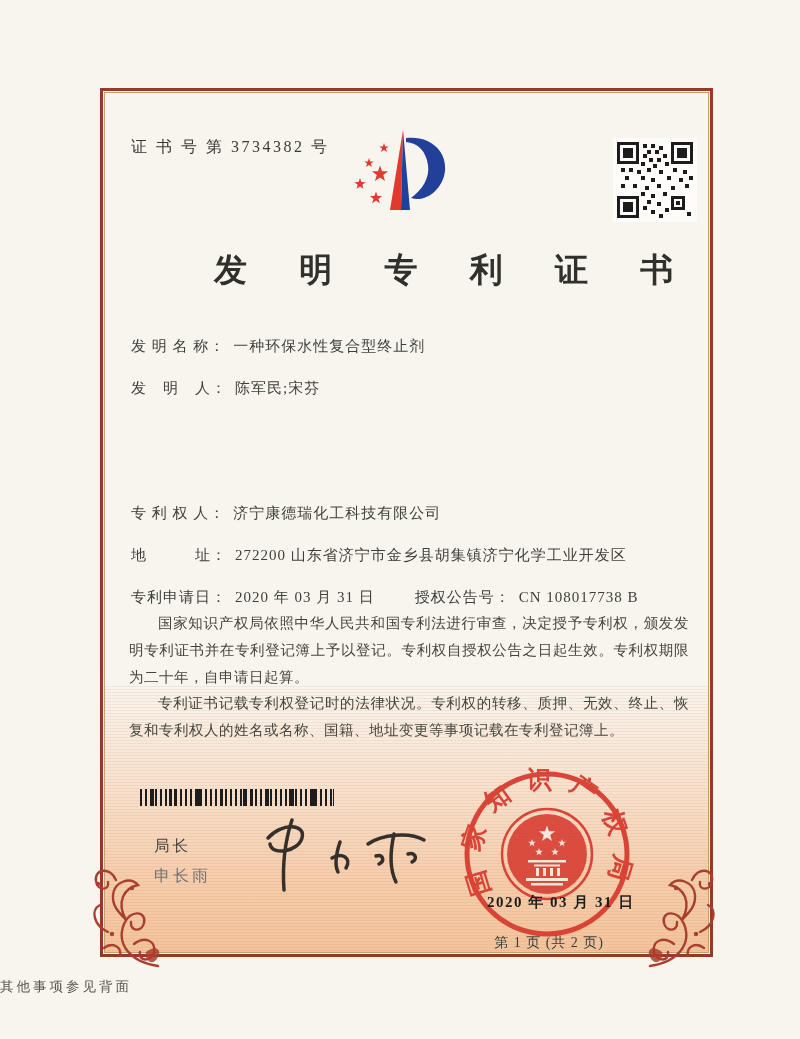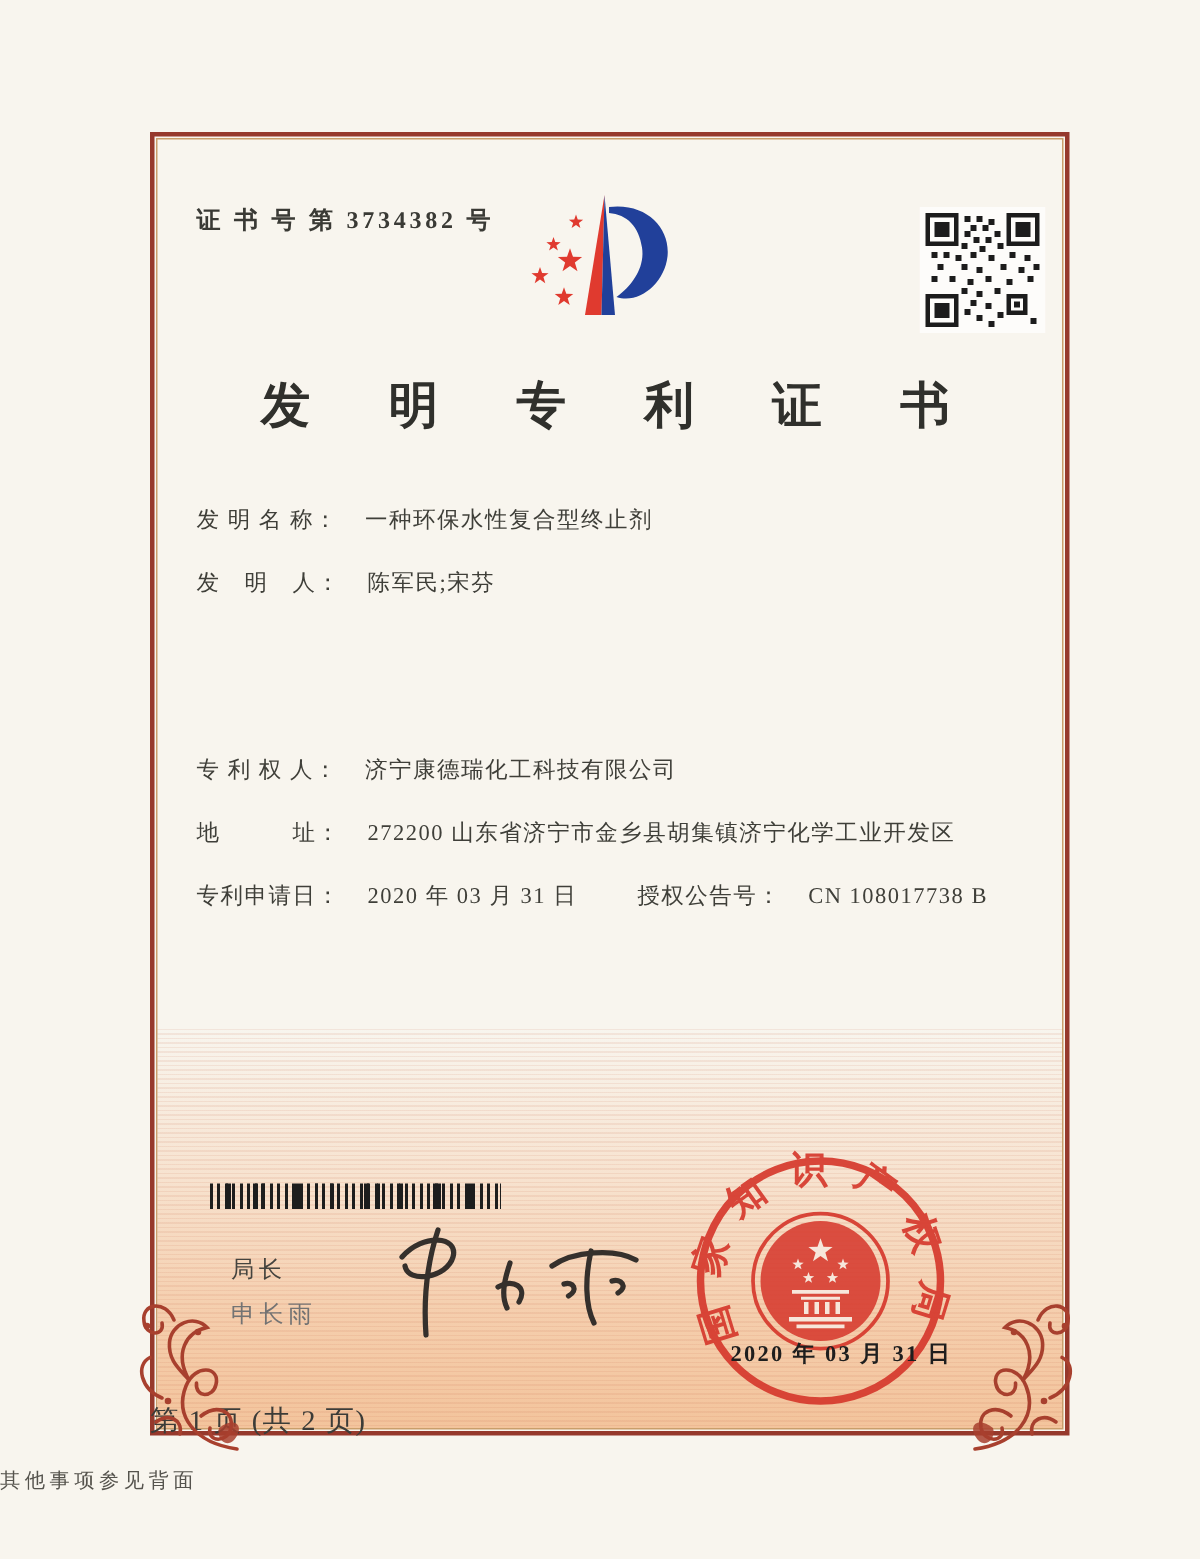--- a/index.html
+++ b/index.html
@@ -10,52 +10,52 @@
   .frame-outer{position:absolute;left:100px;top:88px;width:607px;height:863px;
                border:3px solid #96392c;z-index:0;}
   .frame-inner{position:absolute;inset:1px;border:1px solid #c99e6b;}
   .pink-zone{position:absolute;left:0;right:0;bottom:0;height:266px;
     background:
       repeating-linear-gradient(180deg, rgba(201,110,80,0.12) 0 1px, rgba(0,0,0,0) 1px 3px),
       linear-gradient(180deg, rgba(246,202,166,0) 0%, rgba(246,202,166,0.40) 35%,
                       rgba(244,196,156,0.80) 72%, #f3c49c 100%);}
   
   .cert-no{position:absolute;left:131px;top:137px;font-size:16px;letter-spacing:2.5px;
-           color:#3a3a35;z-index:2;font-weight:bold;}
+           color:#3a3a35;z-index:2;}
   .logo{position:absolute;left:318px;top:126px;z-index:2;}
   .qr{position:absolute;left:613px;top:138px;z-index:2;}
   .title{position:absolute;left:100px;top:248px;width:607px;text-align:center;
          font-size:33px;font-weight:700;letter-spacing:22px;text-indent:22px;
-         color:#30302c;z-index:2;}
+         color:#30302c;z-index:2;padding-left:40px;}
   
   .field-row{position:absolute;left:131px;width:560px;font-size:15px;
              letter-spacing:1px;color:#3f3f39;z-index:2;white-space:nowrap;}
   .f-label{display:inline-block;}
-  .f-value{margin-left:18px;}
+  .f-value{margin-left:8px;}
   .f-pair2{margin-left:40px;}
   
   .paras{position:absolute;left:129px;top:610px;width:560px;z-index:2;
          font-size:14.5px;line-height:1.85;color:#46453d;letter-spacing:0.5px;}
   .paras p{margin:0;text-indent:2em;text-align:justify;}
   
   .barcode{position:absolute;left:140px;top:789px;width:194px;height:17px;z-index:2;
     background-image:
       repeating-linear-gradient(90deg,#1d1d1d 0 2px,rgba(0,0,0,0) 2px 5px),
       repeating-linear-gradient(90deg,rgba(0,0,0,0) 0 11px,#1d1d1d 11px 14px,rgba(0,0,0,0) 14px 23px),
       repeating-linear-gradient(90deg,rgba(0,0,0,0) 0 29px,#1d1d1d 29px 31px,rgba(0,0,0,0) 31px 41px);}
   .director-title{position:absolute;left:154px;top:836px;font-size:15.5px;
                   letter-spacing:3px;color:#45443f;z-index:2;text-align:center;}
   .director-name{position:absolute;left:154px;top:866px;font-size:16px;
                  letter-spacing:3px;color:#737373;z-index:2;}
   .signature{position:absolute;left:248px;top:812px;z-index:2;}
   .seal{position:absolute;left:452px;top:762px;z-index:2;opacity:0.92;}
   .seal-date{position:absolute;left:487px;top:893px;font-size:15px;letter-spacing:1.5px;
              color:#1e1e1e;z-index:3;font-weight:600;}
-  .page-num{position:absolute;left:100px;top:934px;width:504px;text-align:left;
-            font-size:19px;color:#3c3c38;letter-spacing:1px;z-index:2;}
+  .page-num{position:absolute;left:100px;top:934px;width:504px;text-align:right;
+            font-size:14px;color:#3c3c38;letter-spacing:1px;z-index:2;}
   .footer-note{position:absolute;left:0;top:978px;width:800px;text-align:left;
                font-size:13.5px;color:#55534d;letter-spacing:3px;z-index:2;}
   .ornament{position:absolute;z-index:3;}
   .orn-left{left:86px;top:860px;}
   .orn-right{left:642px;top:860px;transform:scaleX(-1);}
 </style>
 </head>
 <body>
 
 <div class="page">
@@ -156,20 +156,24 @@
   <div class="field-row" style="top:504px">
     <span class="f-label">专 利 权 人：</span><span class="f-value">济宁康德瑞化工科技有限公司</span>
   </div>
   <div class="field-row" style="top:546px">
     <span class="f-label">地　　　址：</span><span class="f-value">272200 山东省济宁市金乡县胡集镇济宁化学工业开发区</span>
   </div>
   <div class="field-row" style="top:588px">
     <span class="f-label">专利申请日：</span><span class="f-value">2020 年 03 月 31 日</span><span class="f-pair2 f-label">授权公告号：</span><span class="f-value">CN 108017738 B</span>
   </div>
 
+  <div class="paras">
+    <p>国家知识产权局依照中华人民共和国专利法进行审查，决定授予专利权，颁发发明专利证书并在专利登记簿上予以登记。专利权自授权公告之日起生效。专利权期限为二十年，自申请日起算。</p>
+    <p>专利证书记载专利权登记时的法律状况。专利权的转移、质押、无效、终止、恢复和专利权人的姓名或名称、国籍、地址变更等事项记载在专利登记簿上。</p>
+  </div>
 
   <div class="barcode"></div>
   <div class="director-title">局长</div>
   <div class="director-name">申长雨</div>
 
   <svg class="signature" width="200" height="85" viewBox="0 0 200 85">
     <g fill="none" stroke="#35302c" stroke-width="3.5" stroke-linecap="round" stroke-linejoin="round">
       <path d="M20,26 C34,10 58,12 54,26 C50,40 24,44 22,32"></path>
       <path d="M44,8 C38,26 34,50 36,78"></path>
       <path d="M92,30 C88,42 86,52 90,60"></path>

